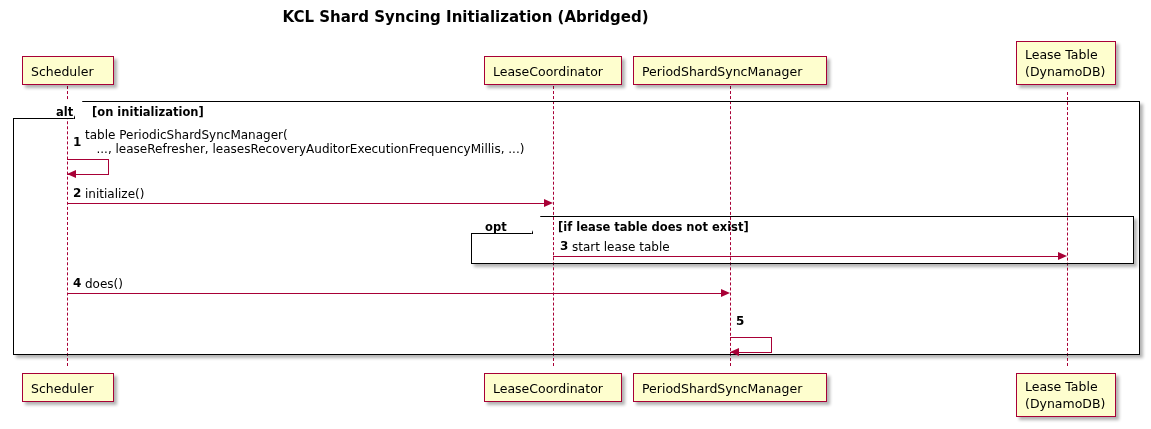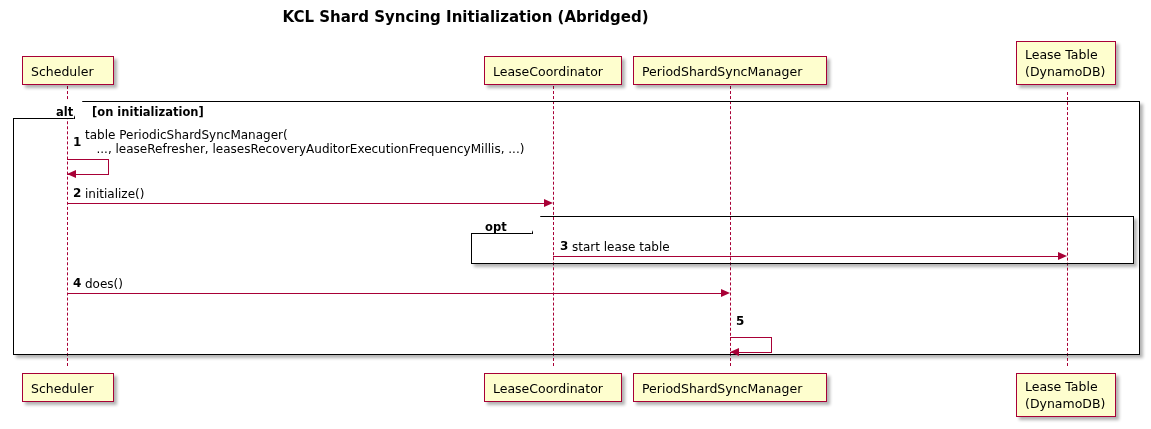--- a/index.html
+++ b/index.html
@@ -146,20 +146,21 @@
   <div class="lifeline" style="left:1067px; top:92px; height:274px;"></div>
 
   <div class="fragment" style="left:13px; top:101px; width:1127px; height:254px;"></div>
   <div class="fragment-tab" style="left:13px; top:101px; width:62px;"></div>
   <div class="fragment-label" style="left:24px; top:105px;margin-left:32px;">alt</div>
   <div class="fragment-cond" style="left:92px; top:105px;">[on initialization]</div>
 
   <div class="fragment" style="left:471px; top:216px; width:663px; height:48px;"></div>
   <div class="fragment-tab" style="left:471px; top:216px; width:62px;"></div>
   <div class="fragment-label" style="left:485px; top:220px;">opt</div>
+  <div class="fragment-cond" style="left:558px; top:220px;">[if lease table does not exist]</div>
 
   <div class="msg-num" style="left:73px; top:135px;">1</div>
   <div class="msg-text" style="left:85px; top:128px;">table PeriodicShardSyncManager(
    ..., leaseRefresher, leasesRecoveryAuditorExecutionFrequencyMillis, ...)</div>
   <div class="self-arrow" style="left:67px; top:159px; width:42px; height:16px;"></div>
   <div class="arrow-head-left" style="left:67px; top:170px;"></div>
 
   <div class="msg-num" style="left:73px; top:186px;">2</div>
   <div class="msg-text" style="left:85px; top:187px;">initialize()</div>
   <div class="arrow-line" style="left:67px; top:203px; width:477px;"></div>

